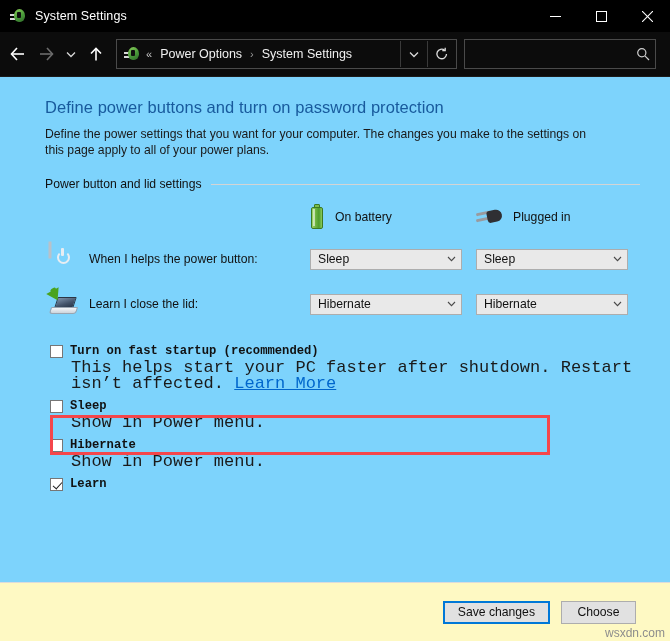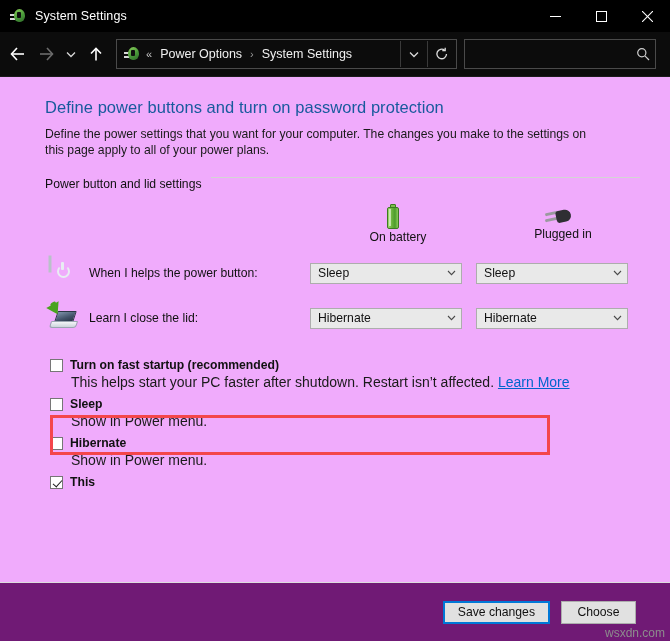--- a/index.html
+++ b/index.html
@@ -157,21 +157,21 @@
     color: #cfcfcf;
   }
 
   
   .content {
     position: absolute;
     left: 0;
     top: 77px;
     right: 0;
     bottom: 58px;
-    background: #f0abfc;
+    background: #7dd3fc;
     overflow: hidden;
   }
   .page-title {
     color: #185a9d;
     font-size: 16.5px;
     margin: 21px 0 0 45px;
     font-weight: normal;
     letter-spacing: 0.05px;
   }
   .page-desc {
@@ -180,20 +180,21 @@
     line-height: 16px;
     margin: 9px 45px 0 45px;
     max-width: 545px;
   }
 
   .group {
     margin: 19px 30px 0 45px;
   }
   .group-head {
     display: flex;
+    align-items: center;
     font-size: 12.2px;
     color: #111111;
     white-space: nowrap;
   }
   .group-rule {
     flex: 1;
     height: 1px;
     background: #d4d4d4;
     margin-left: 9px;
   }
@@ -204,21 +205,20 @@
     margin: 13px 0 0 0;
     padding-left: 265px;
     align-items: center;
   }
   .col-item {
     display: flex;
     align-items: center;
     width: 166px;
     font-size: 12.2px;
     color: #111111;
-    flex-direction: column;
   }
   .col-item .label { margin-left: 11px; }
 
   
   .battery-icon {
     width: 14px;
     height: 26px;
     position: relative;
     flex: none;
   }
@@ -426,21 +426,21 @@
     transform: rotate(42deg);
   }
   .chk-title {
     font-size: 12.2px;
     font-weight: bold;
     color: #111111;
     margin-left: 7px;
     line-height: 15px;
   }
   .chk-sub {
-    font-size: 14px;
+    font-size: 17px;
     color: #1a1a1a;
     margin: 1px 0 0 21px;
     line-height: 16px;
   }
   .learn-link {
     color: #0066cc;
     text-decoration: underline;
   }
   .chk-block { margin-bottom: 7px; }
 
@@ -454,21 +454,21 @@
     border: 3px solid #f4464b;
     box-sizing: border-box;
     pointer-events: none;
   }
 
   
   .footer {
     position: absolute;
     left: 0; right: 0; bottom: 0;
     height: 58px;
-    background: #701a75;
+    background: #fef9c3;
     border-top: 1px solid #dcdcdc;
   }
   .footer-inner {
     display: flex;
     justify-content: flex-end;
     align-items: center;
     height: 100%;
     padding-right: 34px;
   }
   .btn {
@@ -696,21 +696,21 @@
           <svg width="9" height="6" viewBox="0 0 9 6">
               <path d="M1 1 L4.5 4.6 L8 1" fill="none" stroke="#4a4a4a" stroke-width="1.1"></path>
             </svg>
         </span>
       </span>
     </div>
   </div>
 
   <div class="group" style="margin-top:24px;">
 
-    <div class="chk-list" style="margin-top:13px;margin-left:5px;">
+    <div class="chk-list" style="margin-top:13px;margin-left:5px;font-family:Liberation Mono, monospace;">
 
       <div class="chk-block">
         <div class="chk-row first">
           <span class="chkbox"></span>
           <span class="chk-title">Turn on fast startup (recommended)</span>
         </div>
         <div class="chk-sub">
           <span>This helps start your PC faster after shutdown. Restart isn’t affected.</span>
           <span class="learn-link">Learn More</span>
         </div>
@@ -728,21 +728,21 @@
         <div class="chk-row">
           <span class="chkbox"></span>
           <span class="chk-title">Hibernate</span>
         </div>
         <div class="chk-sub">Show in Power menu.</div>
       </div>
 
       <div class="chk-block">
         <div class="chk-row">
           <span class="chkbox checked"></span>
-          <span class="chk-title">This</span>
+          <span class="chk-title">Learn</span>
         </div>
       </div>
 
     </div>
   </div>
 
   <div class="highlight"></div>
 </div>
 
 <div class="footer">

